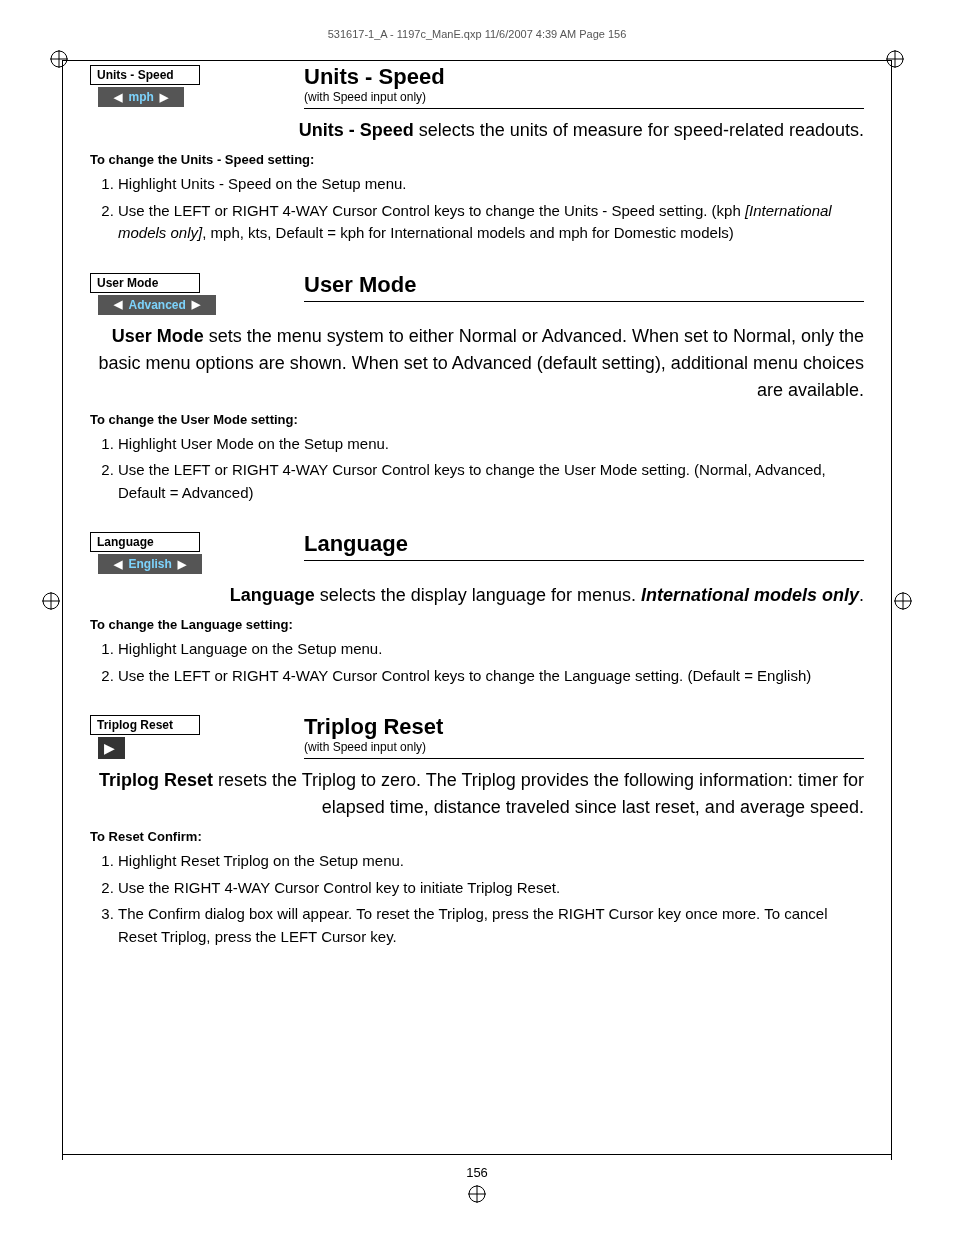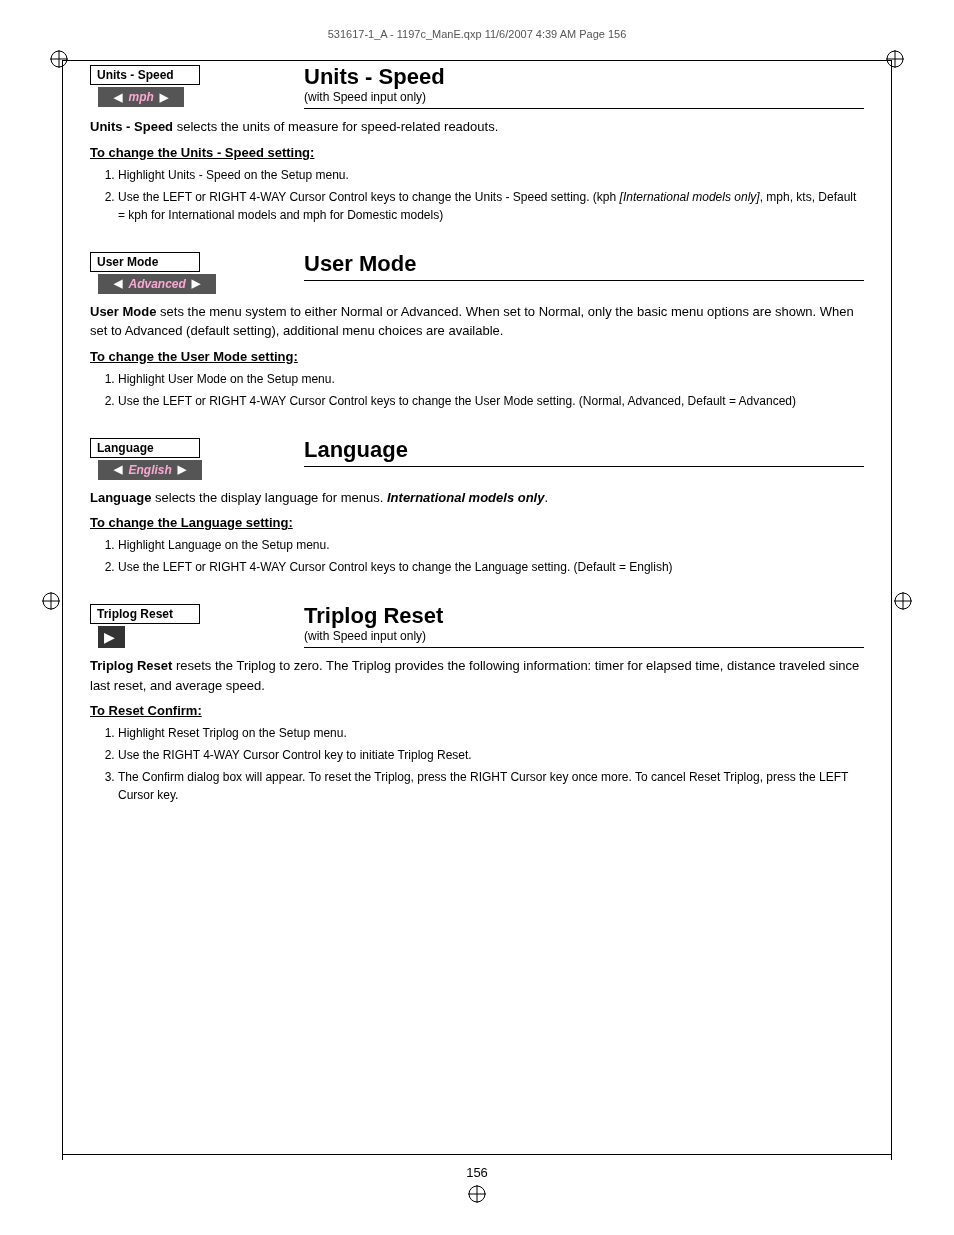--- a/index.html
+++ b/index.html
@@ -112,22 +112,21 @@
     }
 
     .widget-control .arrow {
       font-size: 11px;
       margin: 0 6px;
       color: #fff;
     }
 
     .widget-control .value {
       font-size: 12px;
-      color: #f9a8d4;
-      font-style: italic;
+      color: #7dd3fc;
     }
 
     
     .heading-area {
       flex: 1;
       border-bottom: 1.5px solid #000;
       padding-bottom: 4px;
     }
 
     .section-title {
@@ -138,51 +137,51 @@
     }
 
     .section-subtitle {
       font-size: 12px;
       color: #000;
       margin-top: 1px;
     }
 
     
     .body-text {
-      font-size: 13px;
+      font-size: 18px;
       line-height: 1.5;
       margin-bottom: 6px;
+      text-align: right;
     }
 
     .body-text strong {
       font-weight: bold;
     }
 
     .body-text em {
       font-style: italic;
       font-weight: bold;
     }
 
     
     .instruction-heading {
       font-size: 13px;
       font-weight: bold;
-      text-decoration: underline;
       margin-bottom: 6px;
       margin-top: 8px;
     }
 
     
     .numbered-list {
       margin-left: 28px;
       margin-bottom: 6px;
     }
 
     .numbered-list li {
-      font-size: 12px;
+      font-size: 15px;
       line-height: 1.5;
       margin-bottom: 4px;
       list-style: decimal;
     }
 
     
     .page-number {
       position: absolute;
       bottom: 55px;
       left: 50%;

